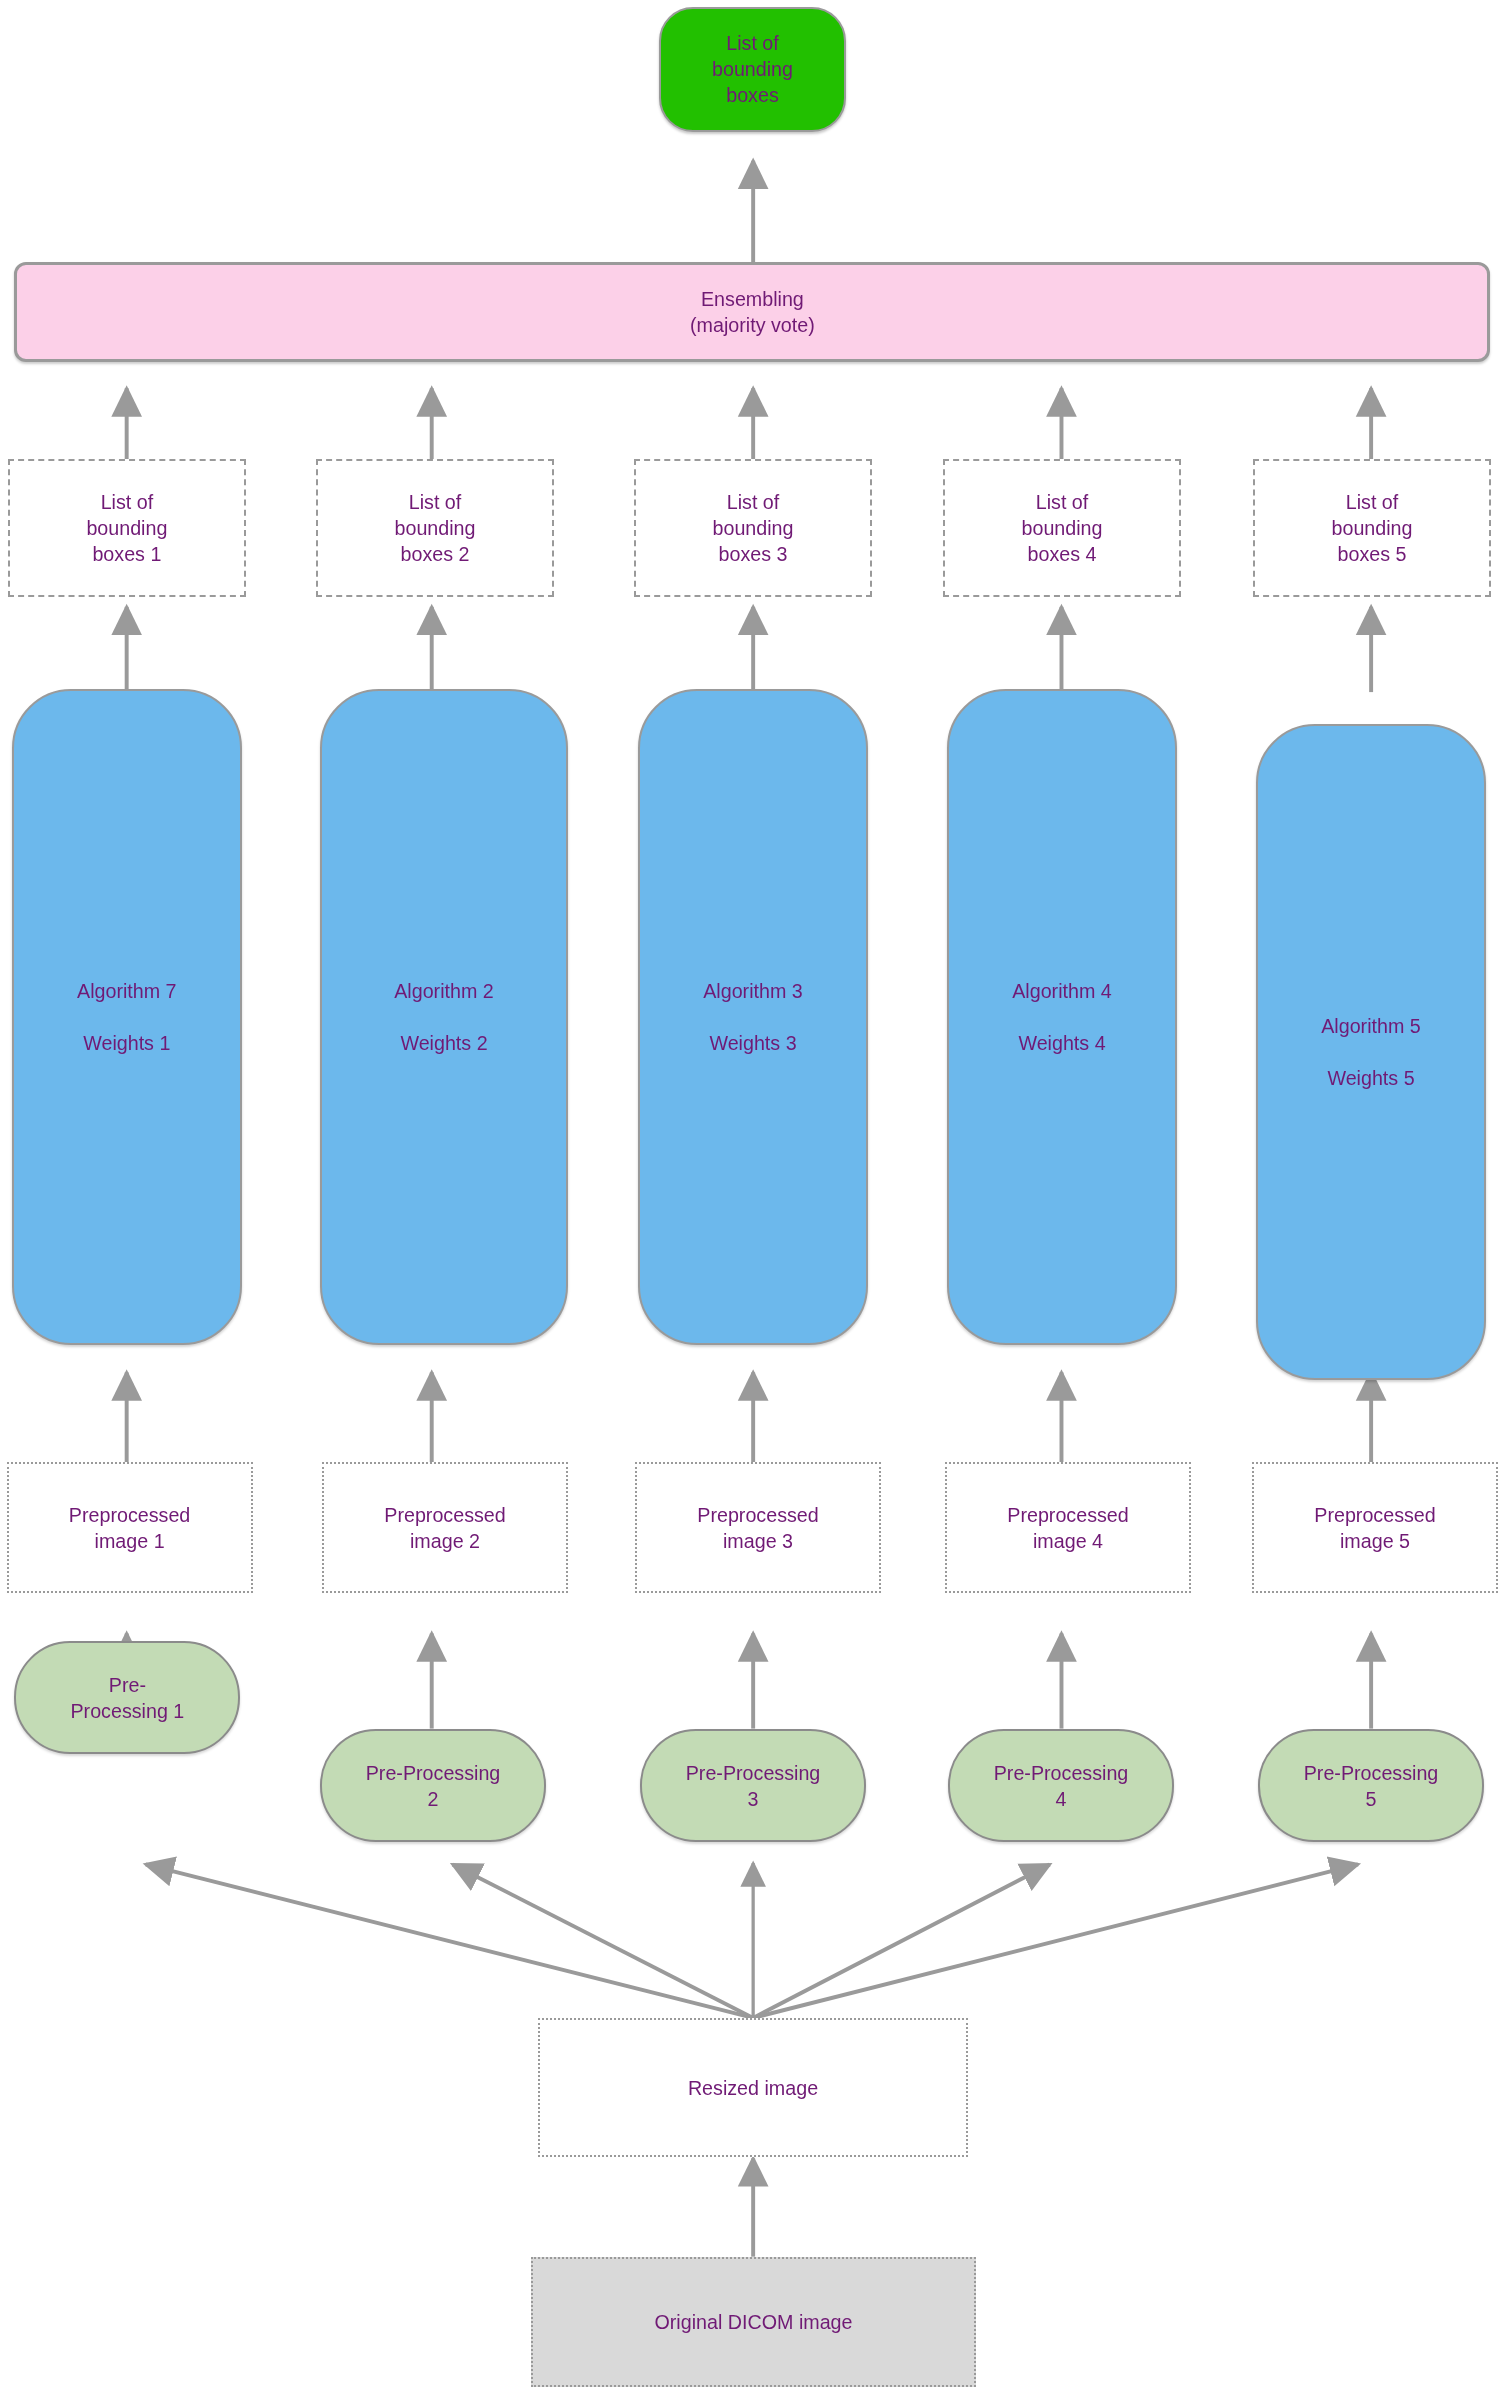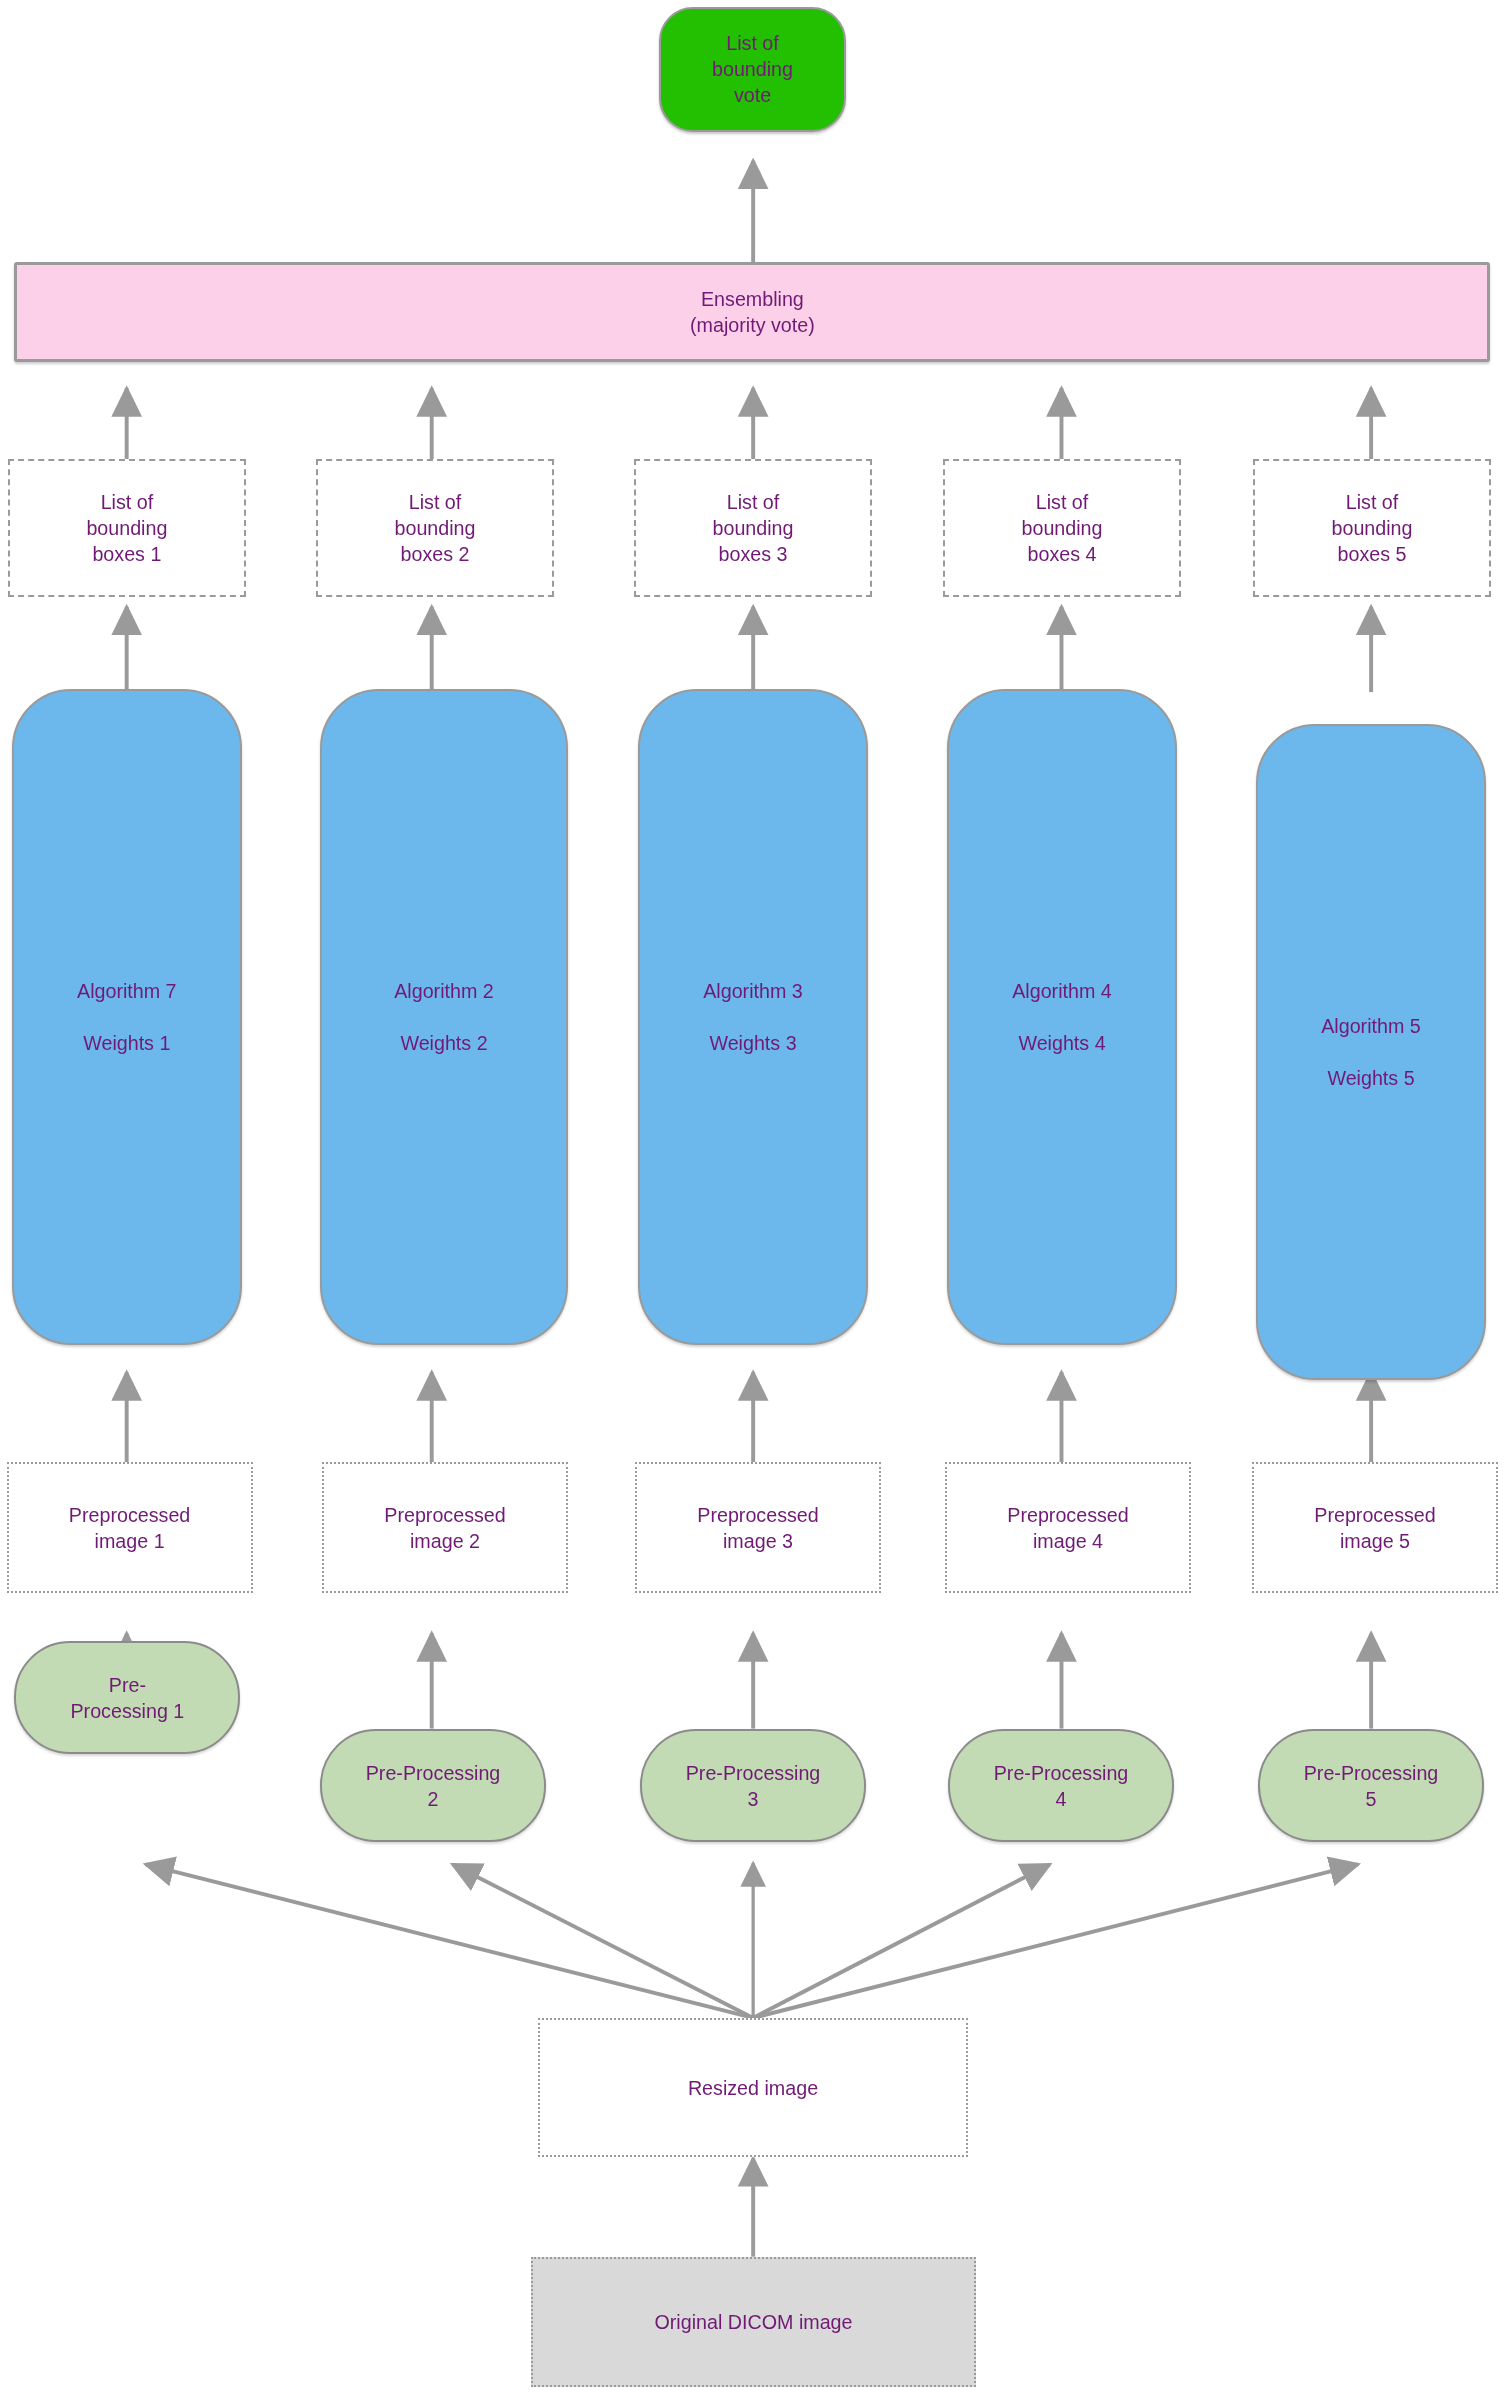--- a/index.html
+++ b/index.html
@@ -36,21 +36,21 @@
     border: 2px solid #9a9a9a;
     border-radius: 34px;
     font-size: 19.7px;
     box-shadow: 0 2px 2.6px rgba(0,0,0,0.22);
   }
 
   
   .n-pink {
     background: #fcd0e8;
     border: 3.3px solid #9a9a9a;
-    border-radius: 3px;
+    border-radius: 12px;
     font-size: 19.7px;
     box-shadow: 0 2px 2.6px rgba(0,0,0,0.20);
     justify-content: center;
   }
 
   
   .n-dashed {
     background: #ffffff;
     border: 2px dashed #9a9a9a;
     font-size: 19.7px;
@@ -140,21 +140,21 @@
     <line x1="1148" y1="3076" x2="1148" y2="2840" stroke="#9a9a9a" stroke-width="5" marker-end="url(#arrow)"></line>
     <line x1="1148" y1="3076" x2="1600" y2="2842" stroke="#9a9a9a" stroke-width="6" marker-end="url(#arrow)"></line>
     <line x1="1148" y1="3076" x2="2070" y2="2842" stroke="#9a9a9a" stroke-width="6" marker-end="url(#arrow)"></line>
 
     <line x1="1148" y1="3440" x2="1148" y2="3290" stroke="#9a9a9a" stroke-width="6" marker-end="url(#arrow)"></line>
   </svg>
 
   <div class="node n-green-term" style="left:659px; top:6.6px; width:187px; height:125px; flex-direction:column;">
     <span class="txt">List of</span>
     <span class="txt">bounding</span>
-    <span class="txt">vote</span>
+    <span class="txt">boxes</span>
   </div>
 
   <div class="node n-pink" style="left:14.4px; top:262px; width:1476px; height:100px; flex-direction:column;">
     <span class="txt">Ensembling</span>
     <span class="txt">(majority vote)</span>
   </div>
 
   <div class="node n-dashed" style="left:7.9px; top:459px; width:238px; height:138px; flex-direction:column;">
     <span class="txt">List of</span>
     <span class="txt">bounding</span>

